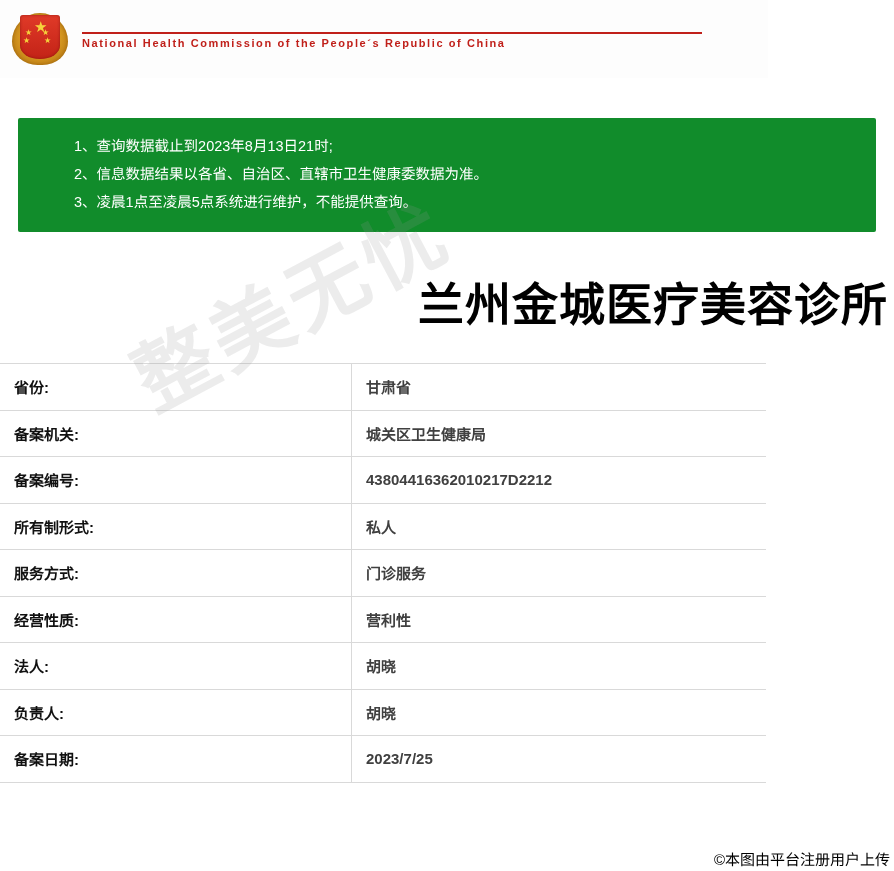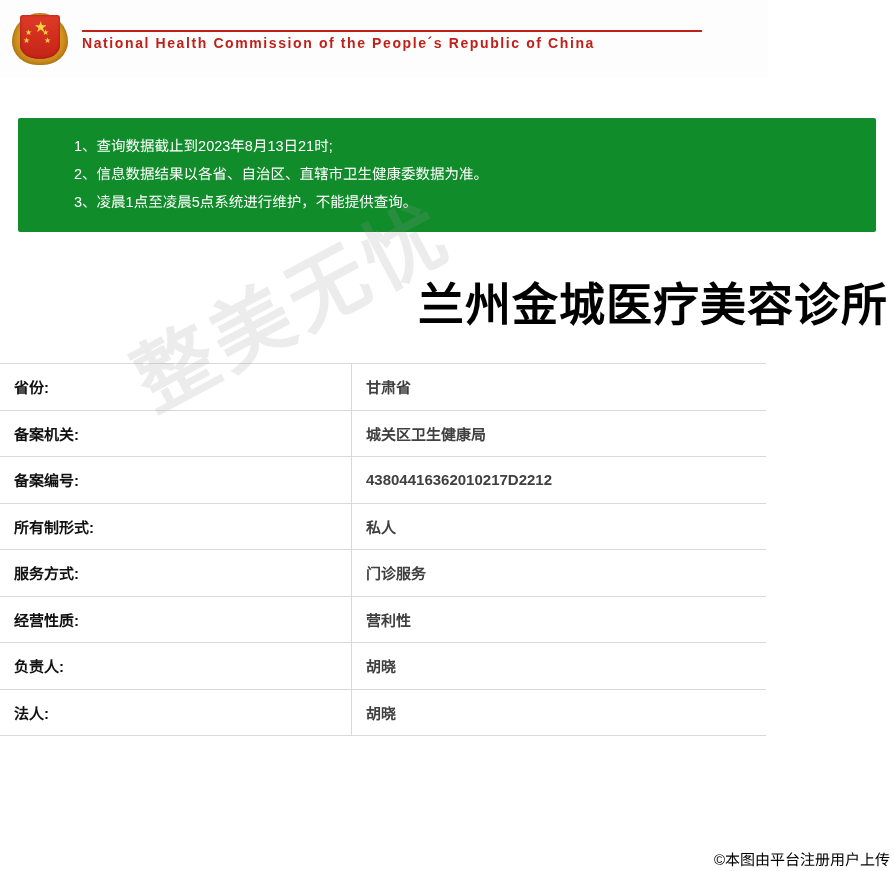--- a/index.html
+++ b/index.html
@@ -81,21 +81,21 @@
     line-height: 38px;
     white-space: nowrap;
   }
   .header-rule {
     height: 2px;
     background: #c0201a;
     margin: 3px 0 3px 0;
     width: 620px;
   }
   .header-en {
-    font-size: 14px;
+    font-size: 11px;
     font-weight: bold;
     color: #c0201a;
     letter-spacing: 1.6px;
     white-space: nowrap;
   }
 
   
   .notice-wrap {
     padding: 40px 18px 0 18px;
   }
@@ -236,23 +236,27 @@
     </tr>
     <tr>
       <td class="label">服务方式:</td>
       <td class="value">门诊服务</td>
     </tr>
     <tr>
       <td class="label">经营性质:</td>
       <td class="value">营利性</td>
     </tr>
     <tr>
+      <td class="label">法人:</td>
+      <td class="value">胡晓</td>
+    </tr>
+    <tr>
       <td class="label">负责人:</td>
       <td class="value">胡晓</td>
     </tr>
     <tr>
-      <td class="label">法人:</td>
-      <td class="value">胡晓</td>
+      <td class="label">备案日期:</td>
+      <td class="value">2023/7/25</td>
     </tr>
   </tbody>
 </table>
 
 <div class="corner-mark">©本图由平台注册用户上传</div>
 
 </body></html>

